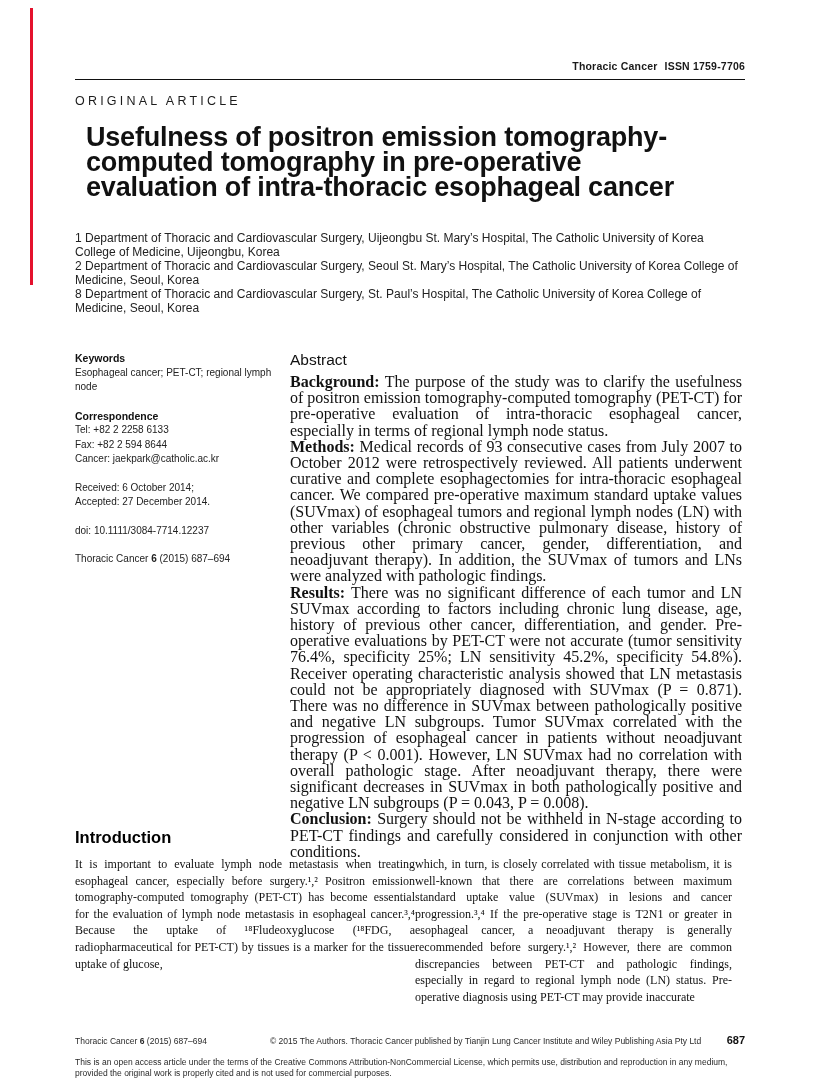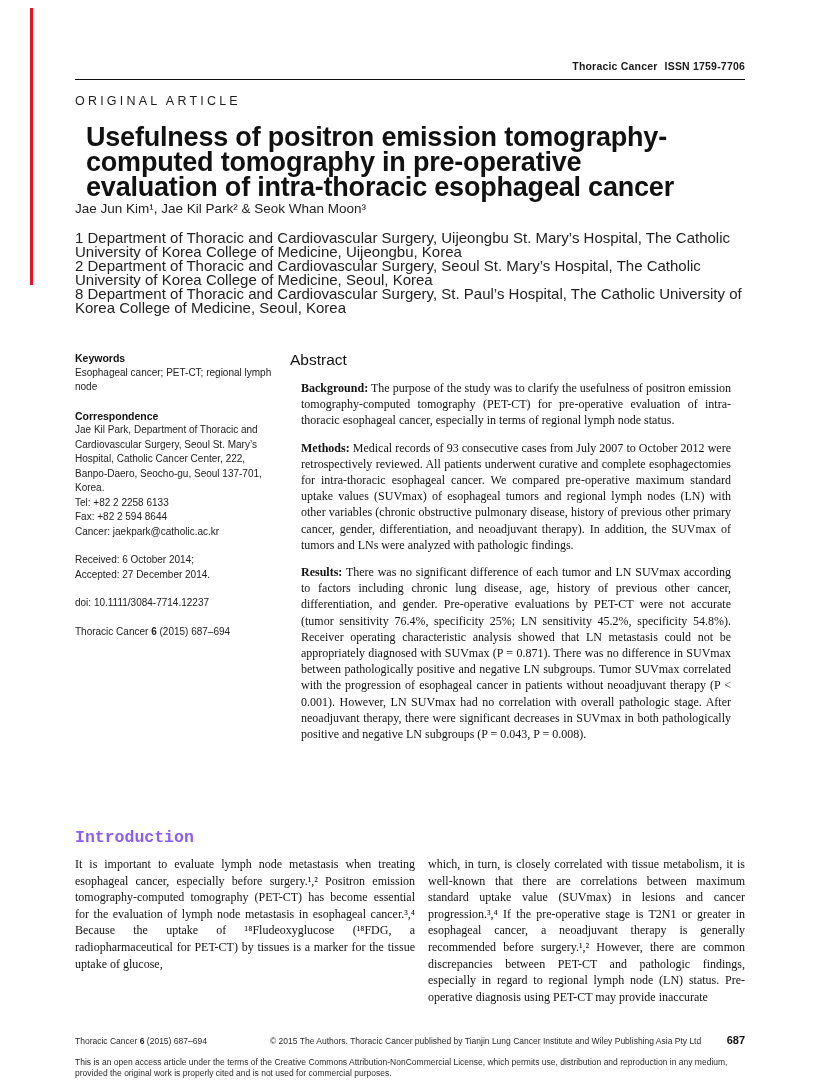--- a/index.html
+++ b/index.html
@@ -26,42 +26,42 @@
   .title {
     position:absolute; top:113px; left:74px; width:606px; margin:12px;
     font-size:27px; line-height:25px; font-weight:bold; color:#111;
     letter-spacing:-0.2px;
   }
   .authors {
     position:absolute; top:201px; left:75px; font-size:13.5px; color:#222;
   }
   .affiliations {
     position:absolute; top:231px; left:75px; width:672px;
-    font-size:15px; line-height:14px; color:#222;
+    font-size:12px; line-height:14px; color:#222;
   }
   .affiliations > div { margin:0; }
   .main {
     position:absolute; top:351px; left:75px; width:670px; display:flex; gap:10px;
   }
   .sidebar { width:205px; font-size:10px; line-height:14.5px; color:#222; }
   .sidebar .group { margin-bottom:14px; }
   .sidebar h4 { margin:0; font-size:10.5px; font-weight:bold; color:#111; }
   .sidebar .cite b { font-weight:bold; }
   .abstract-col { width:452px; }
   .abstract-col h3 {
     margin:0 0 5px 0; font-size:15.5px; font-weight:normal; color:#111;
   }
   .abstract-col p {
-    margin:11px; font-family:"Liberation Serif", serif; font-size:12px;
+    margin:0; font-family:"Liberation Serif", serif; font-size:16px;
     line-height:16.2px; text-align:justify; color:#111;
   }
   .abstract-col p b { font-family:"Liberation Serif", serif; }
   .introduction { position:absolute; top:828px; left:75px; width:670px; }
-  .introduction h2 { margin:0 0 9px 0; font-size:16.5px; font-weight:bold; color:#8b5cf6;font-family:Liberation Mono, monospace; }
-  .intro-cols { display:flex; gap:13px; }
+  .introduction h2 { margin:0 0 9px 0; font-size:16.5px; font-weight:bold; color:#000000; }
+  .intro-cols { display:flex; }
   .intro-cols p {
     margin:0; font-family:"Liberation Serif", serif; font-size:12px;
     line-height:16.6px; text-align:justify; color:#111;
   }
   .intro-cols .col-left { width:340px; }
   .intro-cols .col-right { width:317px; }
   .page-footer {
     position:absolute; top:1004px; left:75px; width:670px;
     font-size:8.5px; line-height:11.5px; color:#2a2a2a;
   }
@@ -80,38 +80,36 @@
 
   <div class="header-line">
     <span>Thoracic Cancer</span><span class="issn">ISSN 1759-7706</span>
   </div>
   <div class="header-rule"></div>
 
   <div class="article-type">ORIGINAL ARTICLE</div>
 
   <h1 class="title">Usefulness of positron emission tomography-computed tomography in pre-operative evaluation of intra-thoracic esophageal cancer</h1>
 
-  <div class="authors">Jae Jun Kim¹, Jae Kil Park² &amp; Seok Whan Moon³</div>
 
   <div class="affiliations">
     <div>1  Department of Thoracic and Cardiovascular Surgery, Uijeongbu St. Mary’s Hospital, The Catholic University of Korea College of Medicine, Uijeongbu, Korea</div>
     <div>2  Department of Thoracic and Cardiovascular Surgery, Seoul St. Mary’s Hospital, The Catholic University of Korea College of Medicine, Seoul, Korea</div>
     <div>8  Department of Thoracic and Cardiovascular Surgery, St. Paul’s Hospital, The Catholic University of Korea College of Medicine, Seoul, Korea</div>
   </div>
 
   <div class="main">
 
     <aside class="sidebar">
       <div class="group">
         <h4>Keywords</h4>
         <div>Esophageal cancer; PET-CT; regional lymph node</div>
       </div>
       <div class="group">
         <h4>Correspondence</h4>
-        <div>Jae Kil Park, Department of Thoracic and Cardiovascular Surgery, Seoul St. Mary’s Hospital, Catholic Cancer Center, 222, Banpo-Daero, Seocho-gu, Seoul 137-701, Korea.</div>
         <div>Tel: +82 2 2258 6133</div>
         <div>Fax: +82 2 594 8644</div>
         <div>Cancer: jaekpark@catholic.ac.kr</div>
       </div>
       <div class="group">
         <div>Received: 6 October 2014;</div>
         <div>Accepted: 27 December 2014.</div>
       </div>
       <div class="group">
         <div>doi: 10.1111/3084-7714.12237</div>
@@ -121,20 +119,21 @@
         <b>6</b>
         <span>(2015) 687–694</span>
       </div>
     </aside>
 
     <section class="abstract-col">
       <h3>Abstract</h3>
       <p><b>Background:</b> <span>The purpose of the study was to clarify the usefulness of positron emission tomography-computed tomography (PET-CT) for pre-operative evaluation of intra-thoracic esophageal cancer, especially in terms of regional lymph node status.</span></p>
       <p><b>Methods:</b> <span>Medical records of 93 consecutive cases from July 2007 to October 2012 were retrospectively reviewed. All patients underwent curative and complete esophagectomies for intra-thoracic esophageal cancer. We compared pre-operative maximum standard uptake values (SUVmax) of esophageal tumors and regional lymph nodes (LN) with other variables (chronic obstructive pulmonary disease, history of previous other primary cancer, gender, differentiation, and neoadjuvant therapy). In addition, the SUVmax of tumors and LNs were analyzed with pathologic findings.</span></p>
       <p><b>Results:</b> <span>There was no significant difference of each tumor and LN SUVmax according to factors including chronic lung disease, age, history of previous other cancer, differentiation, and gender. Pre-operative evaluations by PET-CT were not accurate (tumor sensitivity 76.4%, specificity 25%; LN sensitivity 45.2%, specificity 54.8%). Receiver operating characteristic analysis showed that LN metastasis could not be appropriately diagnosed with SUVmax (P = 0.871). There was no difference in SUVmax between pathologically positive and negative LN subgroups. Tumor SUVmax correlated with the progression of esophageal cancer in patients without neoadjuvant therapy (P &lt; 0.001). However, LN SUVmax had no correlation with overall pathologic stage. After neoadjuvant therapy, there were significant decreases in SUVmax in both pathologically positive and negative LN subgroups (P = 0.043, P = 0.008).</span></p>
+      <p><b>Conclusion:</b> <span>Surgery should not be withheld in N-stage according to PET-CT findings and carefully considered in conjunction with other conditions.</span></p>
     </section>
 
   </div>
 
   <section class="introduction">
     <h2>Introduction</h2>
     <div class="intro-cols">
       <p class="col-left">It is important to evaluate lymph node metastasis when treating esophageal cancer, especially before surgery.¹,² Positron emission tomography-computed tomography (PET-CT) has become essential for the evaluation of lymph node metastasis in esophageal cancer.³,⁴ Because the uptake of ¹⁸Fludeoxyglucose (¹⁸FDG, a radiopharmaceutical for PET-CT) by tissues is a marker for the tissue uptake of glucose,</p>
       <p class="col-right">which, in turn, is closely correlated with tissue metabolism, it is well-known that there are correlations between maximum standard uptake value (SUVmax) in lesions and cancer progression.³,⁴ If the pre-operative stage is T2N1 or greater in esophageal cancer, a neoadjuvant therapy is generally recommended before surgery.¹,² However, there are common discrepancies between PET-CT and pathologic findings, especially in regard to regional lymph node (LN) status. Pre-operative diagnosis using PET-CT may provide inaccurate</p>
     </div>

